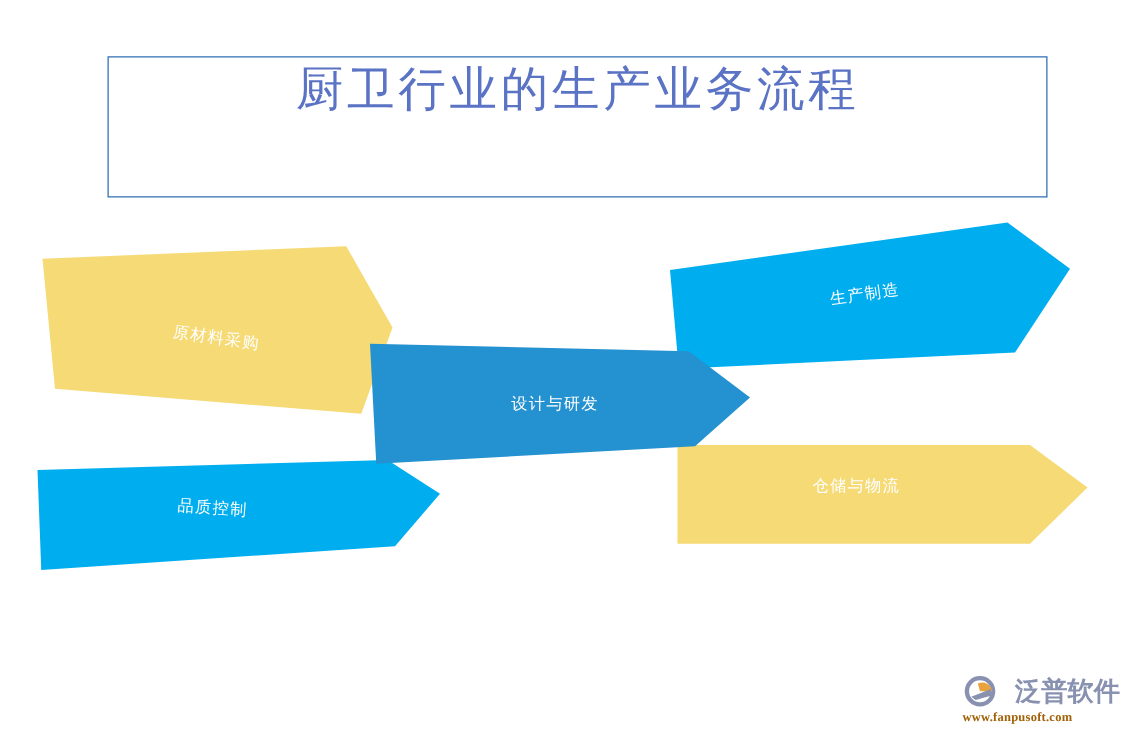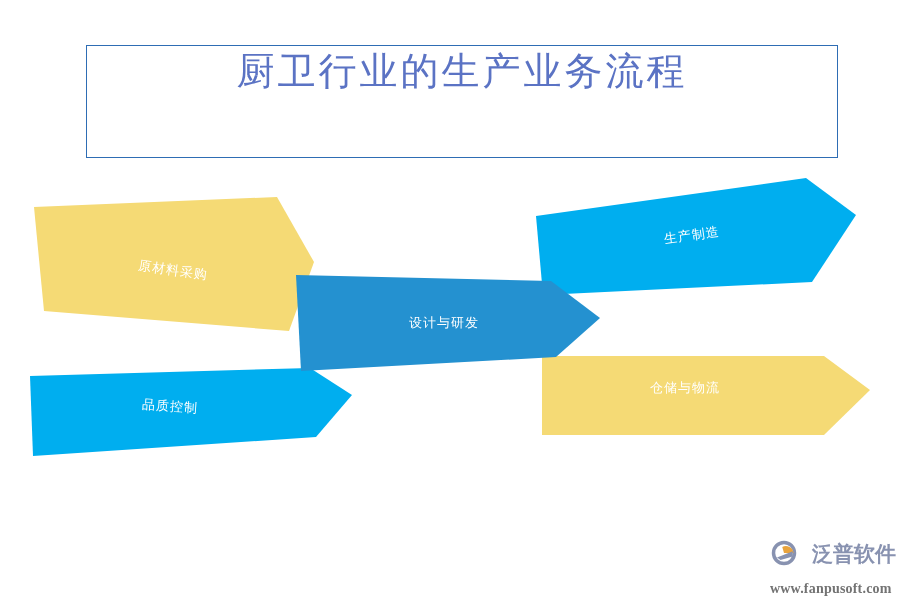--- a/index.html
+++ b/index.html
@@ -79,25 +79,25 @@
     font-family: "Liberation Sans", "DejaVu Sans", sans-serif;
     font-size: 21px;
     font-weight: 700;
     color: #8892b0;
     letter-spacing: 0px;
     line-height: 1;
     white-space: nowrap;
   }
   .logo-url {
     font-family: "Liberation Serif", "DejaVu Serif", serif;
-    font-size: 14px;
+    font-size: 10px;
     font-weight: 700;
-    color: #737373;
+    color: #a16207;
     letter-spacing: 0.2px;
-    margin-top: 13px;
+    margin-top: 1px;
     white-space: nowrap;
   }
 </style>
 </head>
 <body>
 
 <div id="canvas">
 
   <div class="title-box">
     <div class="title-text">厨卫行业的生产业务流程</div>

